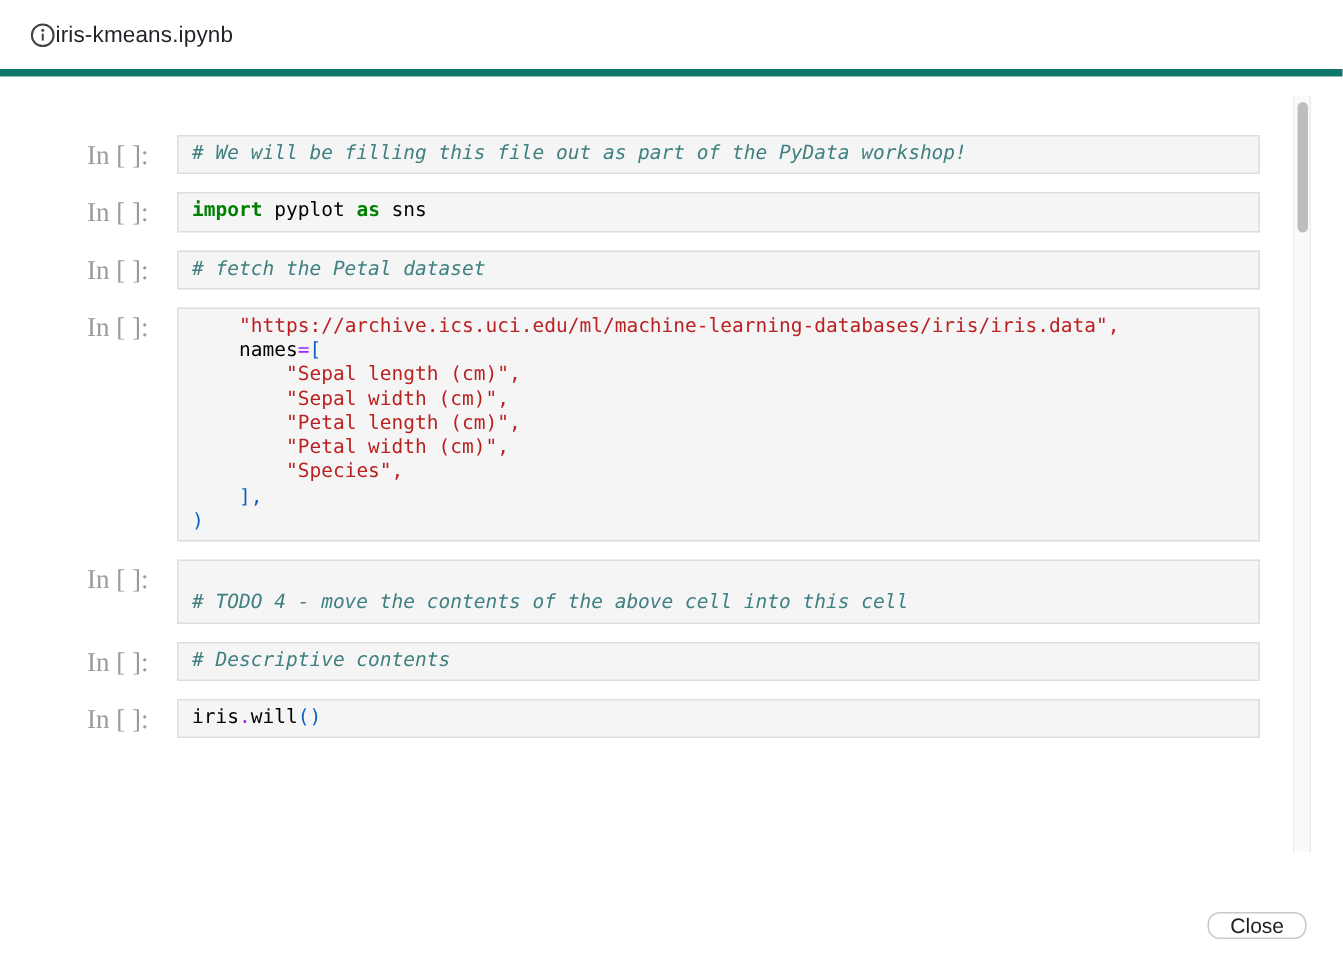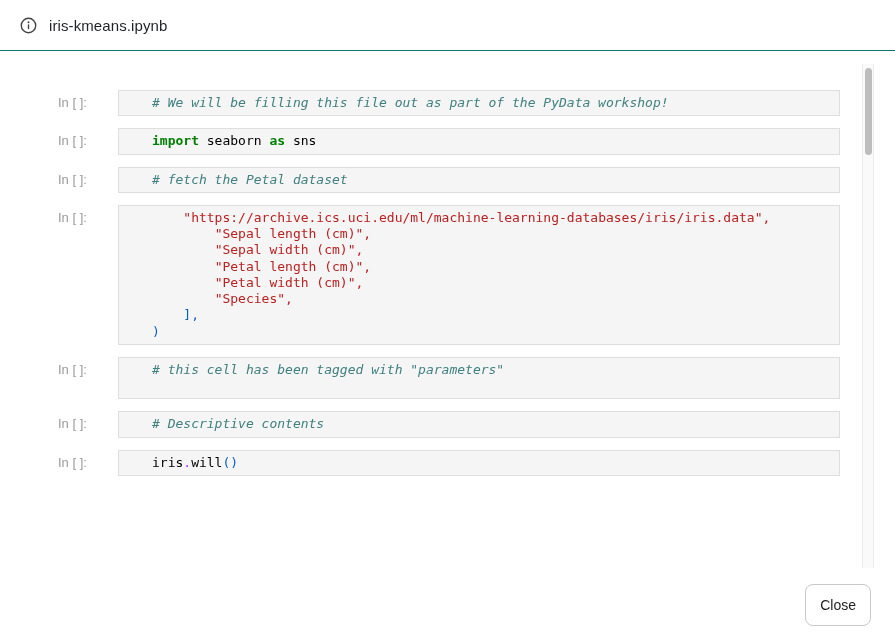--- a/index.html
+++ b/index.html
@@ -9,70 +9,70 @@
   }
   *{box-sizing:border-box;margin:0;padding:0;}
   html,body{width:895px;height:643px;}
   body{
     font-family:"Liberation Sans","DejaVu Sans",sans-serif;
     background:#ffffff; position:relative; overflow:hidden;
   }
   
   .header{
     position:absolute;top:0;left:0;right:0;height:51px;
-    border-bottom:1px solid #0f766e;
-    display:flex;align-items:center;padding-left:20px;gap:12px;
+    border-bottom:5px solid #0f766e;
+    display:flex;align-items:center;padding-left:20px;
     background:#fff;
   }
   .info-icon{width:17px;height:17px;display:block;flex:none;}
   .title{font-size:15px;color:#1f2328;letter-spacing:.1px;}
   
   .nb-scroll{
     position:absolute;top:52px;left:0;right:0;height:524px;
     overflow:hidden;
     padding:38px 55px 0 58px;
   }
   .cell-row{display:flex;margin-bottom:12px;}
   .prompt{
     width:60px;flex:none;
-    font-family:Liberation Sans, sans-serif;
-    font-size:13px;line-height:16.25px;color:#9b9b9b;
+    font-family:Liberation Serif, serif;
+    font-size:18px;line-height:16.25px;color:#9b9b9b;
     padding-top:5px;white-space:pre;
   }
   .code-box{
     flex:1;min-width:0;
     background:var(--cell-bg);
     border:1px solid var(--cell-border);
     padding:4px 9px;
     overflow:hidden;
   }
   .code-line{
     font-family:"DejaVu Sans Mono","Liberation Mono",monospace;
-    font-size:13px;line-height:16.25px;white-space:pre;color:var(--plain);margin-left:24px;
+    font-size:13px;line-height:16.25px;white-space:pre;color:var(--plain);
   }
   .tok-com{color:var(--comment);font-style:italic;}
   .tok-kw{color:var(--keyword);font-weight:bold;}
   .tok-str{color:var(--string);}
   .tok-op{color:var(--operator);}
   .tok-pun{color:var(--punct);}
   .tok-pl{color:var(--plain);}
   
   .scrollbar-track{
     position:absolute;top:64px;right:21px;width:12px;height:504px;
     background:#fafafa;border-left:1px solid #ececec;border-right:1px solid #ececec;
   }
   .scrollbar-thumb{
     position:absolute;top:4px;left:2px;width:7px;height:87px;
     background:#bdbdbd;border-radius:4px;
   }
   
   .close-btn{
     position:absolute;right:24px;bottom:17px;
     background:#fff;border:1px solid #c9c9c9;border-radius:8px;
-    padding:12px 14px;font-size:14px;color:#1f1f1f;
+    padding:0 14px;font-size:14px;color:#1f1f1f;
     font-family:"Liberation Sans","DejaVu Sans",sans-serif;
     cursor:pointer;
   }
 </style>
 </head>
 <body>
 
 <div class="header">
   <svg class="info-icon" viewBox="0 0 16 16">
     <circle cx="8" cy="8" r="6.8" fill="none" stroke="#444444" stroke-width="1.3"></circle>
@@ -86,47 +86,48 @@
   <div>
       <div class="cell-row">
         <div class="prompt">In [ ]:</div>
         <div class="code-box">
           <div class="code-line"><span class="tok-com"># We will be filling this file out as part of the PyData workshop!</span></div>
         </div>
       </div>
       <div class="cell-row">
         <div class="prompt">In [ ]:</div>
         <div class="code-box">
-          <div class="code-line"><span class="tok-kw">import</span><span class="tok-pl"> seaborn </span><span class="tok-kw">as</span><span class="tok-pl"> sns</span></div>
+          <div class="code-line"><span class="tok-kw">import</span><span class="tok-pl"> pyplot </span><span class="tok-kw">as</span><span class="tok-pl"> sns</span></div>
         </div>
       </div>
       <div class="cell-row">
         <div class="prompt">In [ ]:</div>
         <div class="code-box">
           <div class="code-line"><span class="tok-com"># fetch the Petal dataset</span></div>
         </div>
       </div>
       <div class="cell-row">
         <div class="prompt">In [ ]:</div>
         <div class="code-box">
           <div class="code-line"><span class="tok-pl">    </span><span class="tok-str">"https://archive.ics.uci.edu/ml/machine-learning-databases/iris/iris.data"</span><span class="tok-str">,</span></div>
+          <div class="code-line"><span class="tok-pl">    names</span><span class="tok-op">=</span><span class="tok-pun">[</span></div>
           <div class="code-line"><span class="tok-pl">        </span><span class="tok-str">"Sepal length (cm)"</span><span class="tok-str">,</span></div>
           <div class="code-line"><span class="tok-pl">        </span><span class="tok-str">"Sepal width (cm)"</span><span class="tok-str">,</span></div>
           <div class="code-line"><span class="tok-pl">        </span><span class="tok-str">"Petal length (cm)"</span><span class="tok-str">,</span></div>
           <div class="code-line"><span class="tok-pl">        </span><span class="tok-str">"Petal width (cm)"</span><span class="tok-str">,</span></div>
           <div class="code-line"><span class="tok-pl">        </span><span class="tok-str">"Species"</span><span class="tok-str">,</span></div>
           <div class="code-line"><span class="tok-pl">    </span><span class="tok-pun">],</span></div>
           <div class="code-line"><span class="tok-pun">)</span></div>
         </div>
       </div>
       <div class="cell-row">
         <div class="prompt">In [ ]:</div>
         <div class="code-box">
-          <div class="code-line"><span class="tok-com"># this cell has been tagged with "parameters"</span></div>
           <div class="code-line">&nbsp;</div>
+          <div class="code-line"><span class="tok-com"># TODO 4 - move the contents of the above cell into this cell</span></div>
         </div>
       </div>
       <div class="cell-row">
         <div class="prompt">In [ ]:</div>
         <div class="code-box">
           <div class="code-line"><span class="tok-com"># Descriptive contents</span></div>
         </div>
       </div>
       <div class="cell-row">
         <div class="prompt">In [ ]:</div>

